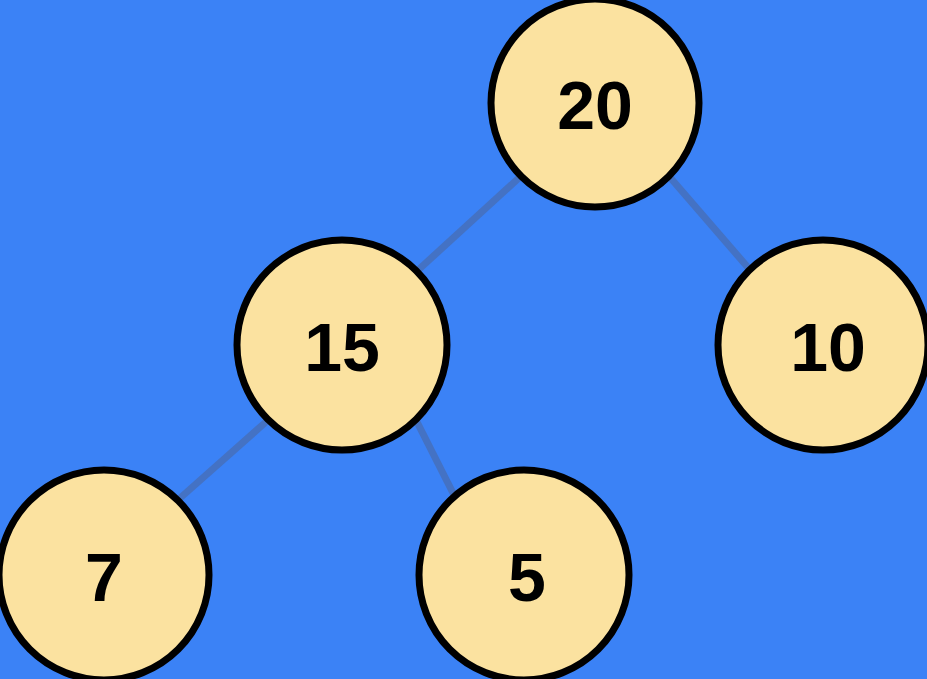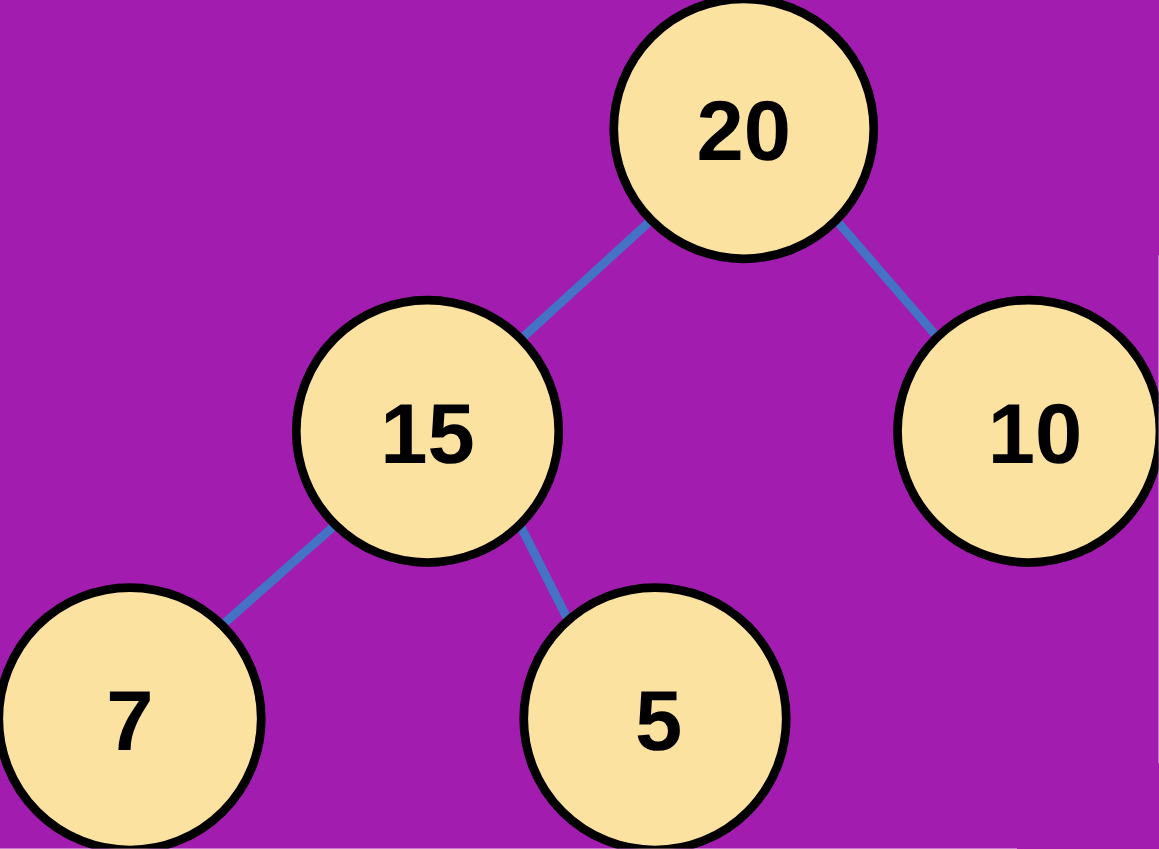--- a/index.html
+++ b/index.html
@@ -11,21 +11,21 @@
   body {
     width: 927px;
     height: 679px;
     overflow: hidden;
     font-family: "Liberation Sans", sans-serif;
   }
   #tree-canvas {
     position: relative;
     width: 927px;
     height: 679px;
-    background: #a21caf;
+    background: #3b82f6;
   }
   svg#tree-svg {
     display: block;
     width: 927px;
     height: 679px;
   }
   .edge-line {
     stroke-linecap: butt;
   }
   .node-circle {

